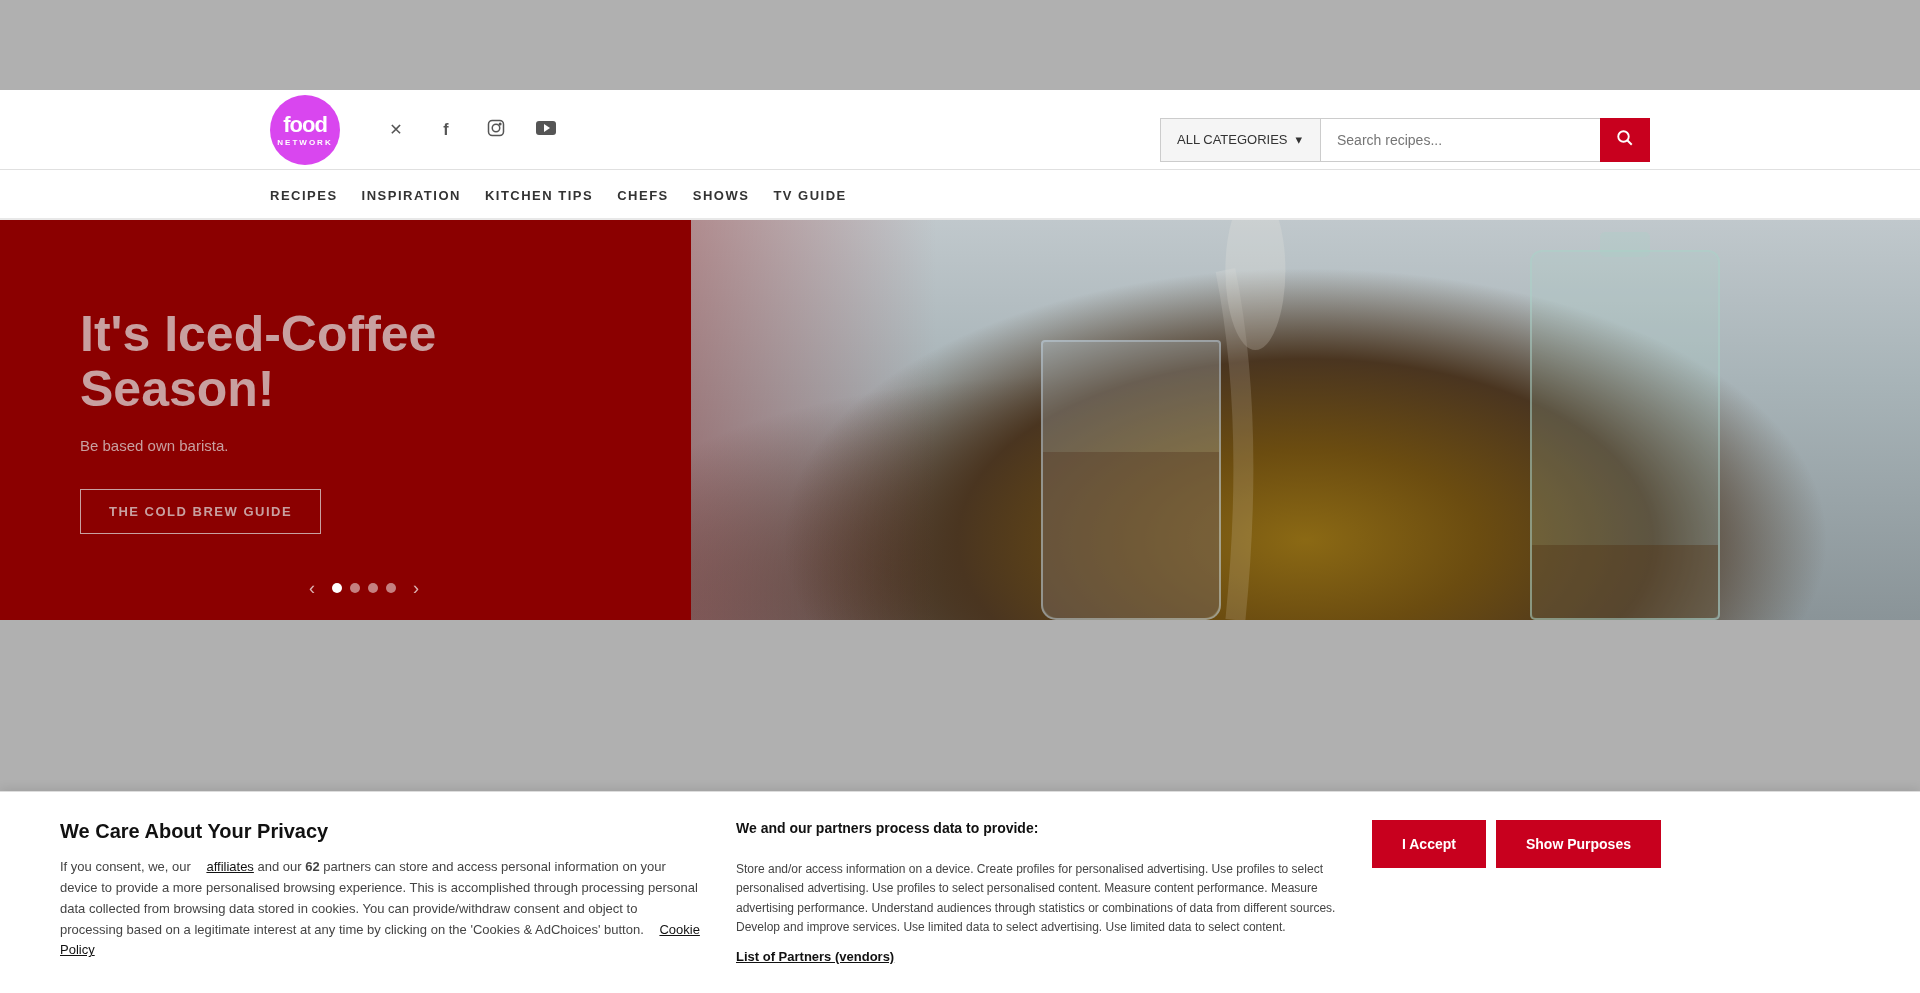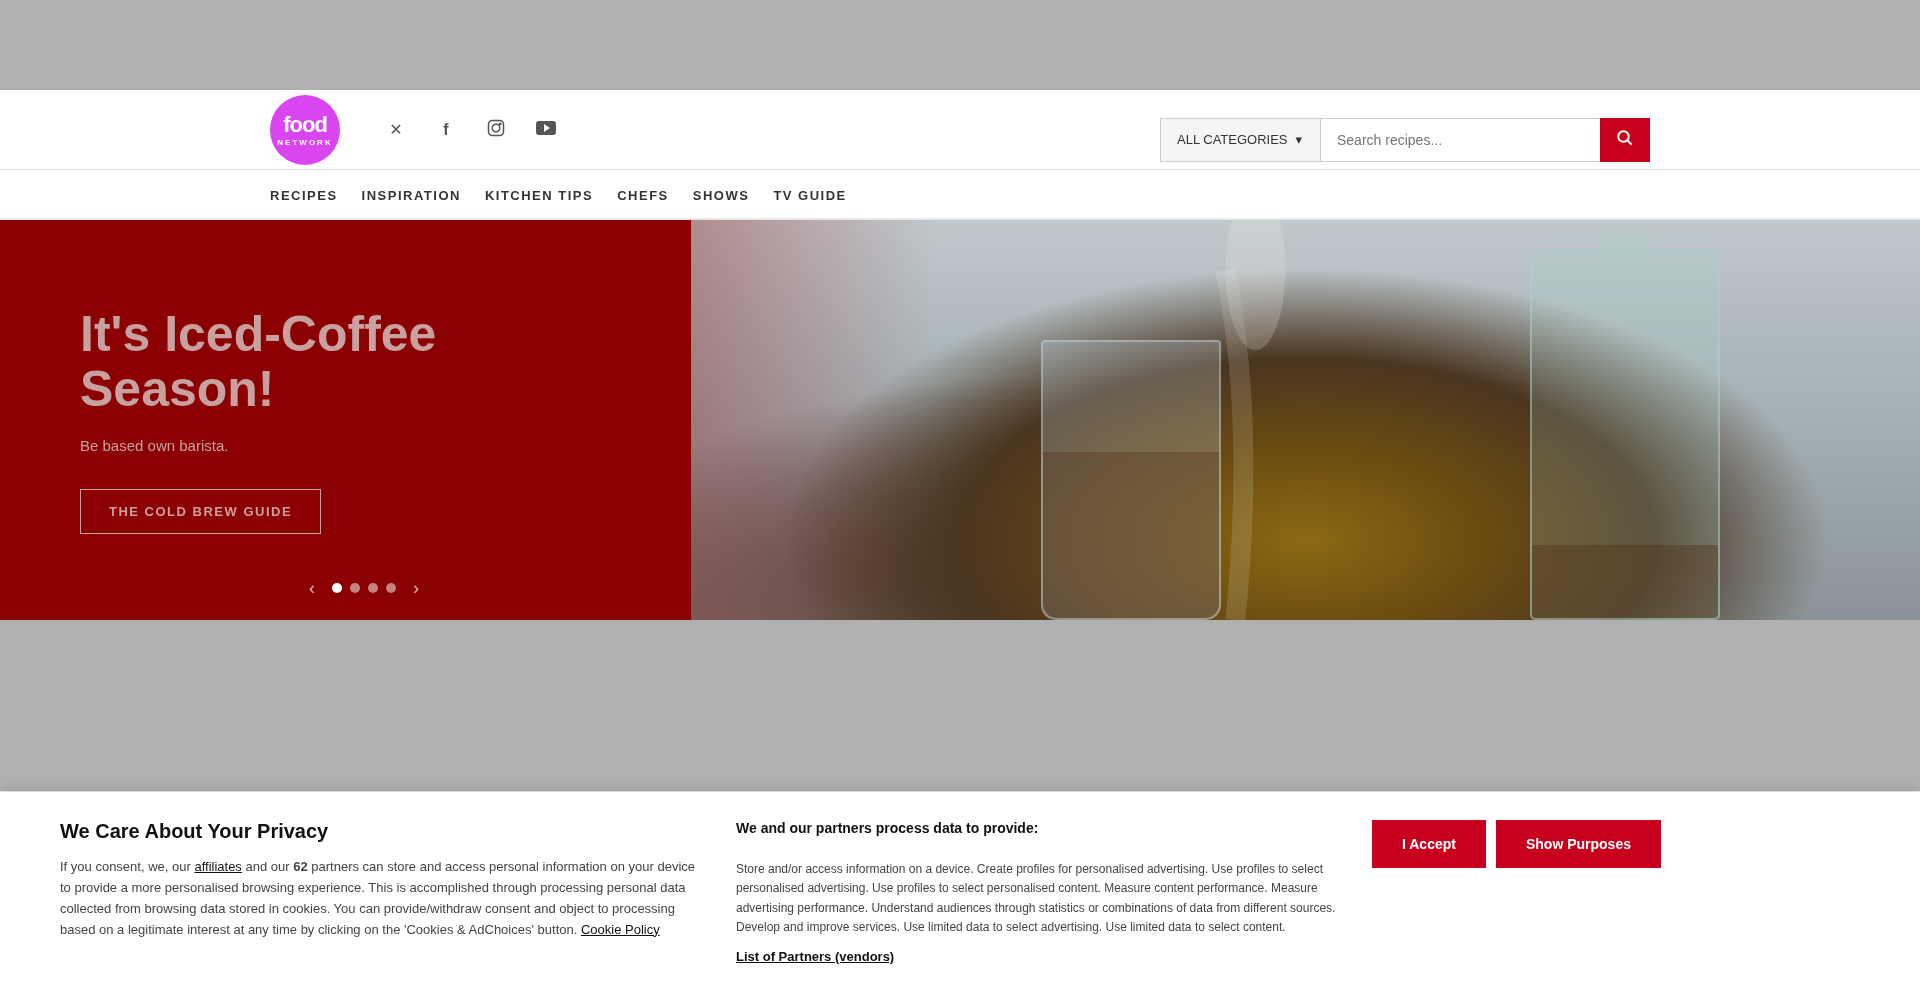--- a/index.html
+++ b/index.html
@@ -288,20 +288,21 @@
     }
 
     .cookie-text {
       font-size: 13px;
       color: #444;
       line-height: 1.6;
     }
 
     .cookie-text a {
       color: #111;
+      margin-left: 12px;
     }
 
     .cookie-text strong {
       font-weight: 700;
     }
 
     .cookie-middle {
       flex: 1;
       max-width: 600px;
     }

